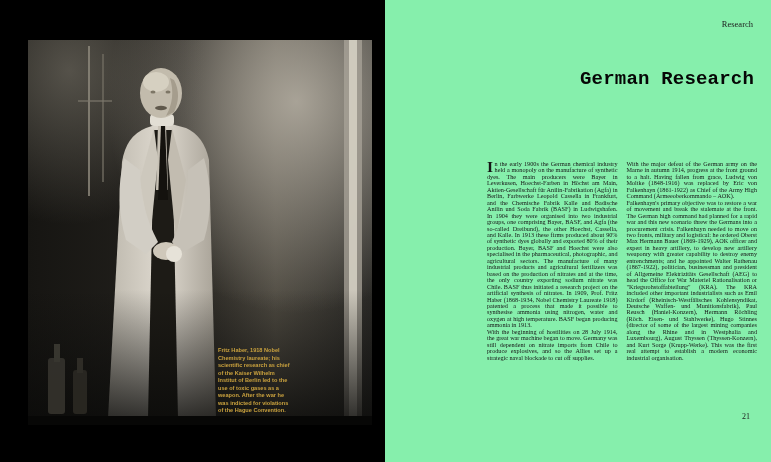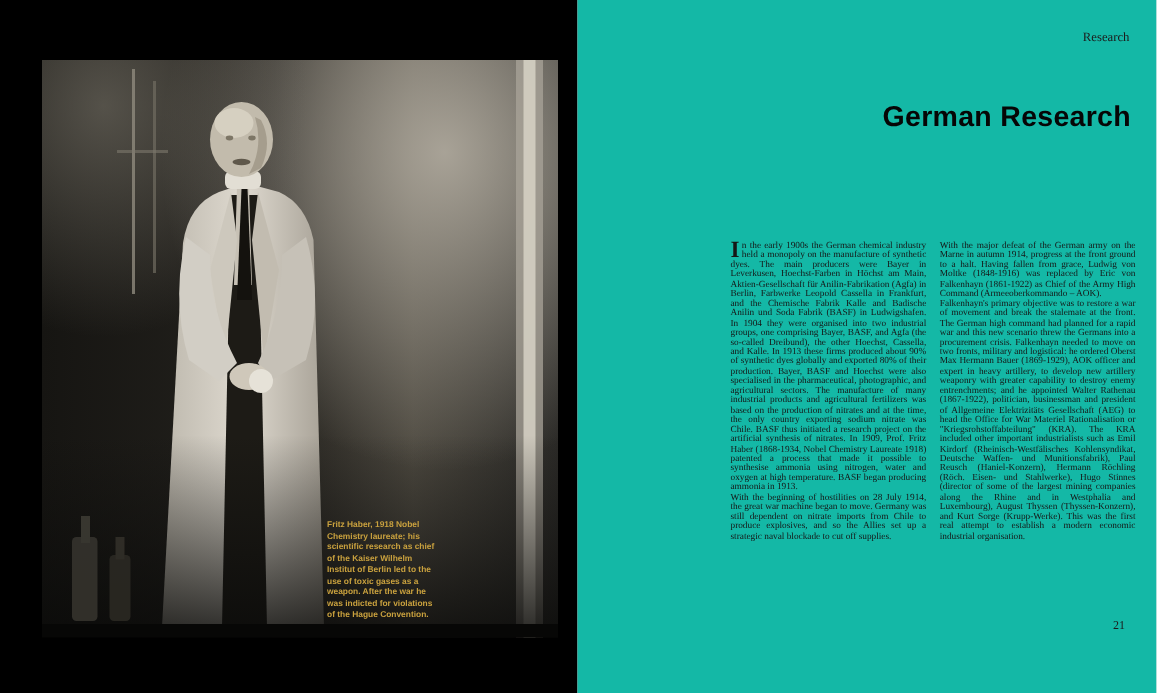--- a/index.html
+++ b/index.html
@@ -6,24 +6,24 @@
   .spread{position:relative;width:771px;height:462px;background:#ffffff;overflow:hidden;
           font-family:"Liberation Serif",serif;}
   
   .left-page{position:absolute;left:0;top:0;width:385px;height:462px;background:#000;}
   .photo{position:absolute;left:28px;top:40px;width:344px;height:385px;overflow:hidden;}
   .photo svg{display:block;}
   .caption{position:absolute;left:218px;top:347px;width:72px;
            font-family:"Liberation Sans",sans-serif;font-weight:700;
            font-size:5.6px;line-height:7.5px;color:#c9a13e;z-index:3;}
   
-  .right-page{position:absolute;left:385px;top:0;width:386px;height:462px;background:#14b8a6;}
+  .right-page{position:absolute;left:385px;top:0;width:386px;height:462px;background:#86efac;}
   .running-head{position:absolute;right:18px;top:19px;font-size:8.5px;color:#1c1c1c;}
   .title{position:absolute;right:17px;top:68px;margin:0;
-         font-family:Liberation Sans, sans-serif;font-weight:700;font-size:19px;
+         font-family:Liberation Mono, monospace;font-weight:700;font-size:19px;
          letter-spacing:.2px;color:#060606;white-space:nowrap;}
   .columns{position:absolute;left:102px;top:161px;width:270px;display:flex;gap:9px;}
   .col{width:131px;text-align:justify;font-size:6.2px;line-height:6.45px;color:#161616;}
   .col p{margin:0;}
   .dropcap{float:left;font-weight:700;font-size:15.5px;line-height:12.8px;margin:0 1.5px 0 0;}
   .page-number{position:absolute;right:21px;top:412px;font-size:8px;color:#1c1c1c;}
 </style>
 </head>
 <body>
 

